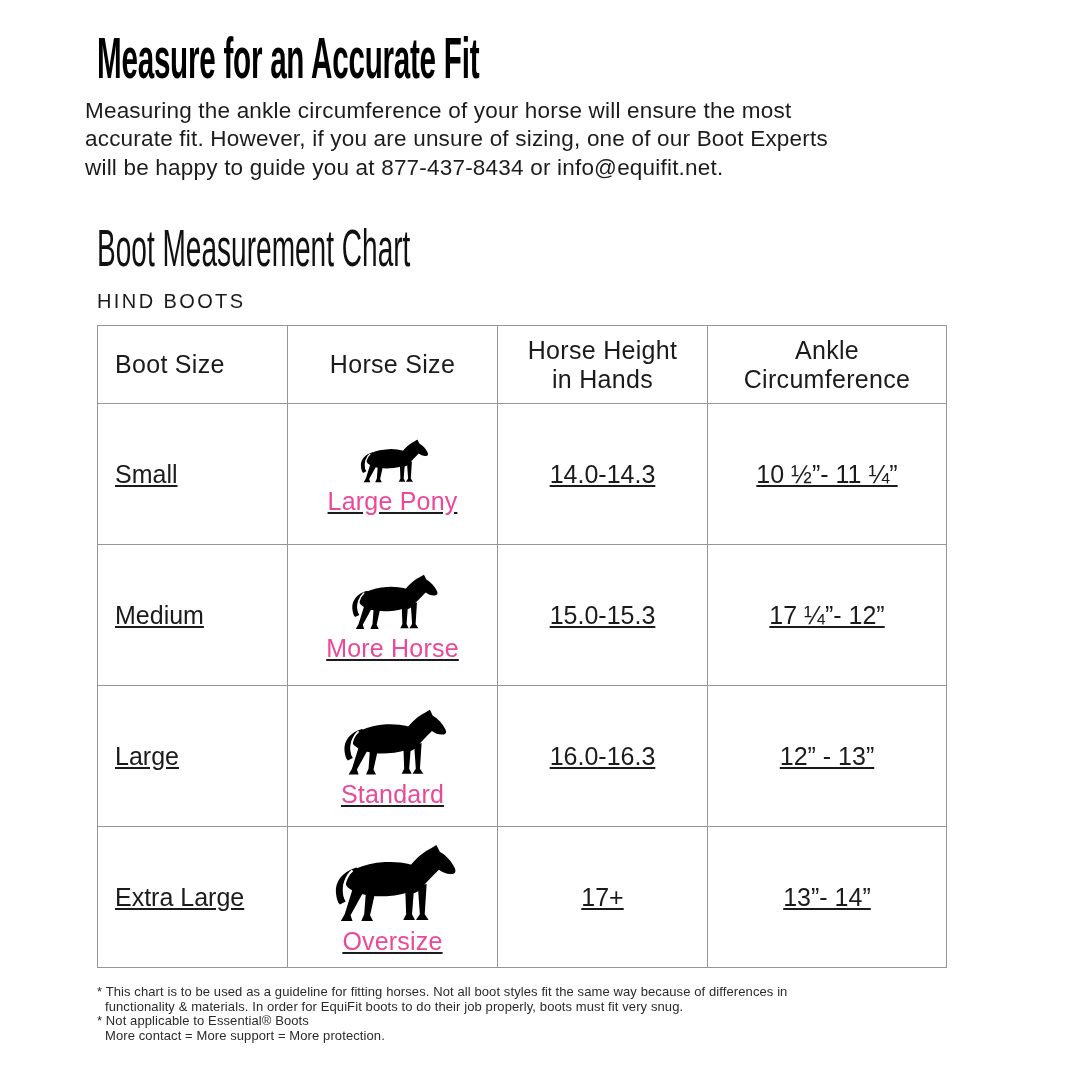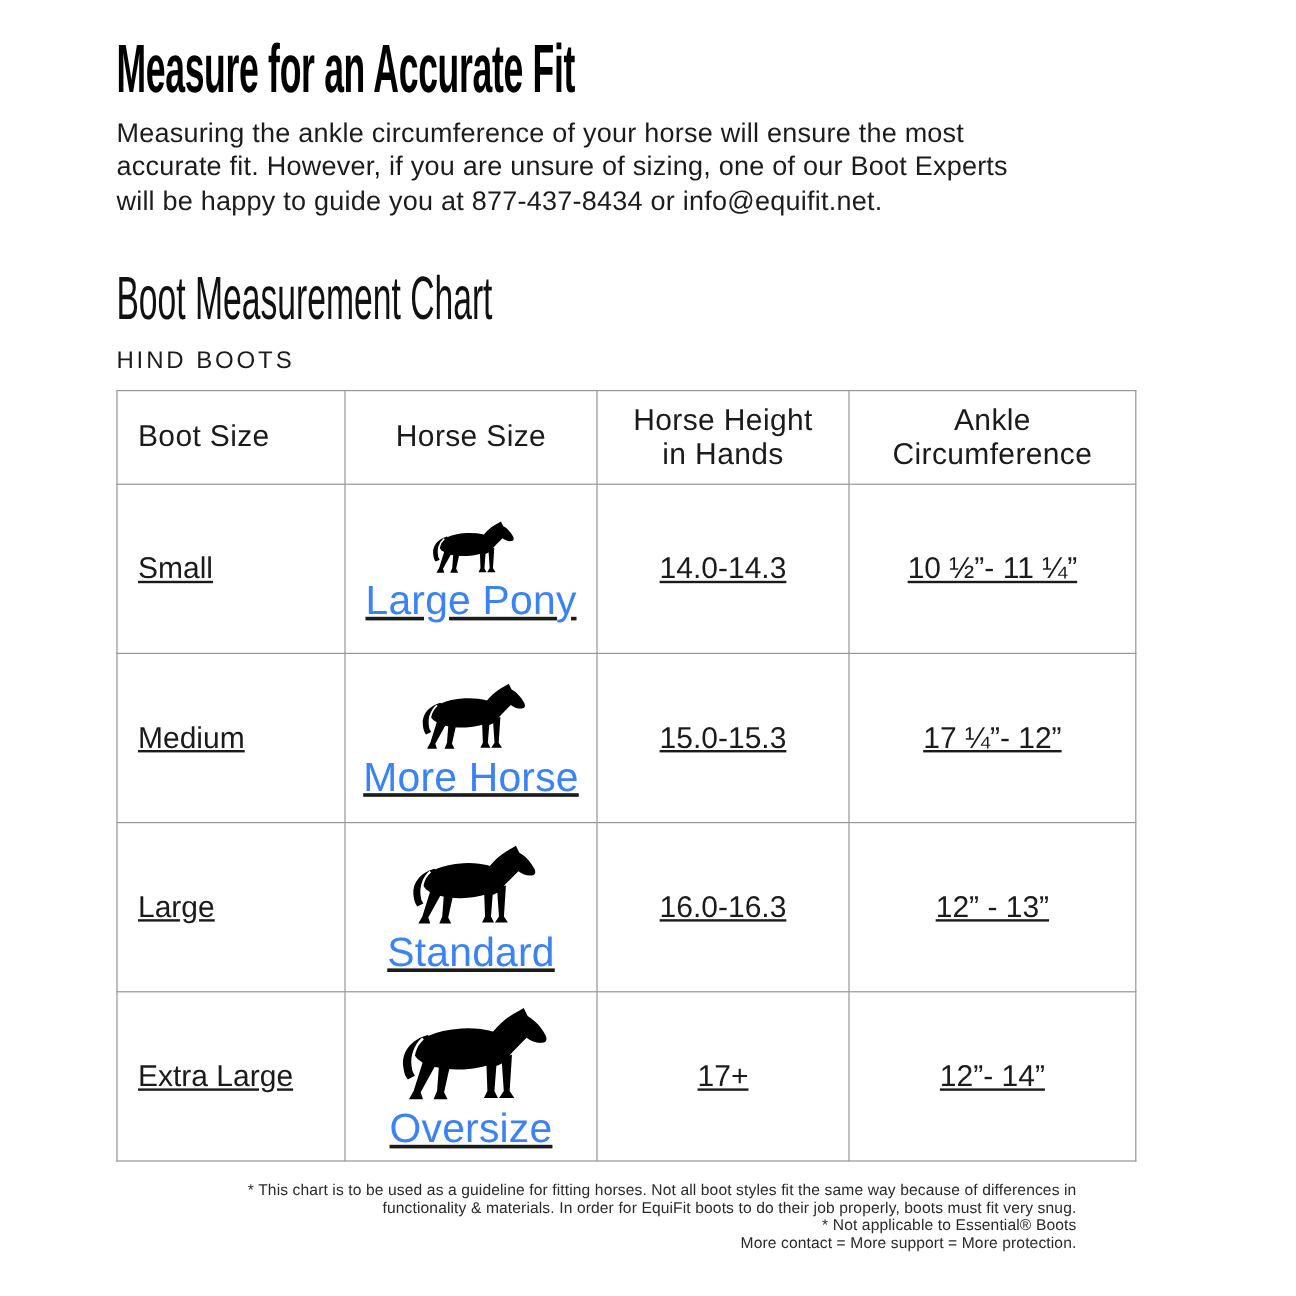--- a/index.html
+++ b/index.html
@@ -12,21 +12,21 @@
     overflow:hidden;
   }
   .page-title{
     position:absolute;left:97px;top:25px;
     font-size:57px;font-weight:700;color:#000;
     white-space:nowrap;
     transform:scaleX(0.52);transform-origin:0 0;
     letter-spacing:-0.5px;
   }
   .intro{
-    position:absolute;left:97px;top:97px;width:860px;
+    position:absolute;left:85px;top:97px;width:860px;
     font-size:22.5px;line-height:28.3px;letter-spacing:0.2px;
     color:#1c1c1c;white-space:pre-line;
   }
   .chart-heading{
     position:absolute;left:97px;top:219px;
     font-size:51px;font-weight:400;color:#111;
     white-space:nowrap;
     transform:scaleX(0.55);transform-origin:0 0;
   }
   .section-label{
@@ -45,26 +45,26 @@
     padding:0;
   }
   .boot-table thead tr{height:78px;}
   .boot-table tbody tr{height:141px;text-decoration:underline;}
   .boot-table th{line-height:29px;white-space:pre-line;letter-spacing:0.3px;}
   .boot-table th.c1,.boot-table td.c1{text-align:left;padding-left:17px;}
   .horse-wrap{
     display:flex;flex-direction:column;align-items:center;justify-content:center;
     gap:3px;padding-top:6px;
   }
-  .horse-label{font-size:34px;color:#3b82f6;letter-spacing:0.2px;}
+  .horse-label{font-size:25px;color:#ec4899;letter-spacing:0.2px;}
   .footnotes{
     position:absolute;left:97px;top:985px;width:800px;
     font-size:13px;line-height:14.6px;color:#2a2a2a;letter-spacing:0.1px;
   }
-  .fn-line{white-space:nowrap;text-align:right;}
+  .fn-line{white-space:nowrap;}
   .fn-indent{padding-left:8px;}
   svg.horse{display:block;}
 </style>
 </head>
 <body>
 
 <div id="canvas">
 
   <svg width="0" height="0" style="position:absolute" aria-hidden="true">
     <defs>
@@ -152,21 +152,21 @@
         <td class="c1">Extra Large</td>
         <td>
           <div class="horse-wrap">
             <svg class="horse" viewBox="0 0 135 82" width="132" height="80">
                 <use href="#horse-shape"></use>
               </svg>
             <div class="horse-label">Oversize</div>
           </div>
         </td>
         <td>17+</td>
-        <td>12”- 14”</td>
+        <td>13”- 14”</td>
       </tr>
     </tbody>
   </table>
 
   <div class="footnotes">
     <div class="fn-line">* This chart is to be used as a guideline for fitting horses. Not all boot styles fit the same way because of differences in</div>
     <div class="fn-line fn-indent">functionality &amp; materials. In order for EquiFit boots to do their job properly, boots must fit very snug.</div>
     <div class="fn-line">* Not applicable to Essential® Boots</div>
     <div class="fn-line fn-indent">More contact = More support = More protection.</div>
   </div>

